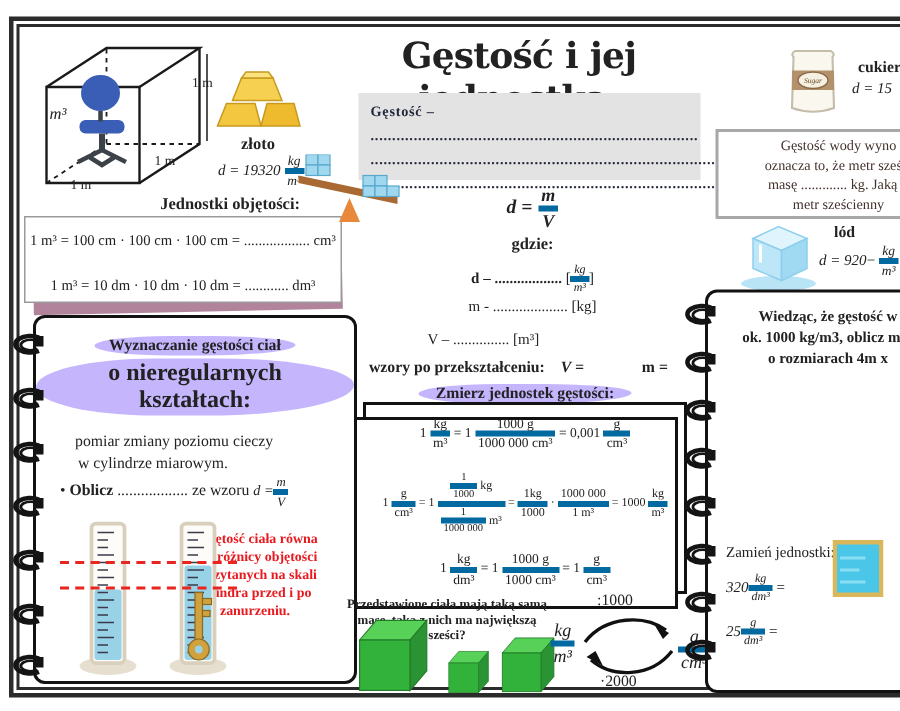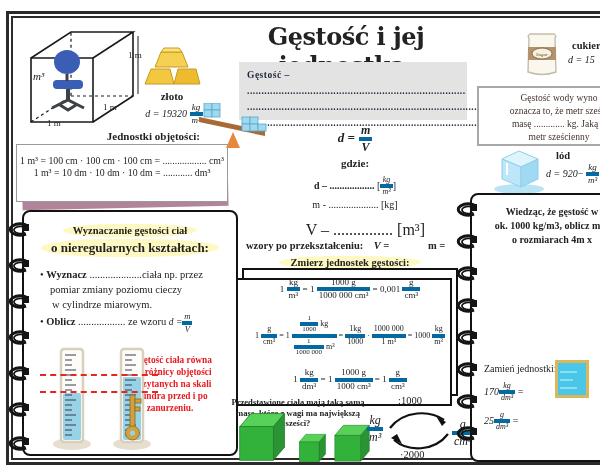--- a/index.html
+++ b/index.html
@@ -6,21 +6,21 @@
   body{width:600px;height:474px;overflow:hidden;background:#fff;position:relative;
        font-family:"Liberation Serif","DejaVu Serif",serif;color:#222}
   .abs{position:absolute}
   .fr{display:inline-block;vertical-align:middle;text-align:center;line-height:1.05}
   .fr .t{display:block;border-bottom:4px solid #0369a1;padding:0 2px}
   .fr .b{display:block;padding:0 2px}
   .it{font-style:italic}
   .bd{font-weight:bold}
   .frame-outer{left:6px;top:11px;width:640px;height:448px;border:3px solid #2b2b2b}
   .frame-inner{position:absolute;left:2px;top:2px;right:2px;bottom:2px;border:2px solid #2b2b2b}
-  .blob{background:#fef9c3;border-radius:45% 50% 55% 45% / 60% 55% 65% 60%;display:inline-block;padding:1px 12px}
+  .blob{background:#c4b5fd;border-radius:45% 50% 55% 45% / 60% 55% 65% 60%;display:inline-block;padding:1px 12px}
   .nb{border:2.5px solid #121212;border-radius:8px;background:#fff}
   .coil{position:absolute;width:30px;height:16px;z-index:6}
   .dashred{position:absolute;border-top:2.5px dashed #e8251f;z-index:7}
   .stacked{border:2.5px solid #111;background:#fff}
   .stacked::before{content:"";position:absolute;left:-8px;top:8px;width:100%;height:100%;
        border:2.5px solid #111;z-index:-1;background:#fff}
   .dotline{letter-spacing:.5px}
 </style>
 </head>
 <body>
@@ -91,21 +91,21 @@
   <div style="font-size:9.5px;color:#43322c;line-height:13px;text-align:center;width:176px;margin-left:-8px">oznacza to, że metr sześci</div>
   <div style="font-size:9.5px;color:#43322c;line-height:13px;text-align:center;width:170px;margin-left:-4px">masę ............. kg. Jaką m</div>
   <div style="font-size:9.5px;color:#43322c;line-height:13px;text-align:center;width:160px">metr sześcienny</div>
 </div>
 
 <div class="abs bd" style="left:40px;top:130px;width:160px;text-align:right;font-size:11px">Jednostki objętości:</div>
 <div class="abs" style="left:16px;top:144px;width:212px;height:60px;z-index:2">
   <div class="abs" style="left:6px;top:8px;width:206px;height:56px;background:#b2849b;transform:rotate(-1.2deg)"></div>
   <div class="abs" style="left:0;top:0;width:212px;height:58px;background:#fff;border:1.5px solid #9a9a9a;box-sizing:border-box;text-align:center">
     <div style="font-size:9.8px;margin-top:10px">1 m³ = 100 cm · 100 cm · 100 cm = .................. cm³</div>
-    <div style="font-size:9.8px;margin-top:1px">1 m³ = 10 dm · 10 dm · 10 dm = ............ dm³</div>
+    <div style="font-size:9.8px;margin-top:19px">1 m³ = 10 dm · 10 dm · 10 dm = ............ dm³</div>
   </div>
 </div>
 
 <svg class="abs" style="left:196px;top:103px;z-index:3" width="72" height="46" viewBox="0 0 72 46">
   <polygon points="30,45 44,45 37,29" fill="#e8883a"></polygon>
   <polygon points="3,14 69,28 69,33 3,19" fill="#a86a32"></polygon>
   <g fill="#9fd8ef" stroke="#5aa8cc" stroke-width="0.8">
     <rect x="8" y="0" width="8" height="7"></rect>
       <rect x="16" y="0" width="8" height="7"></rect>
     <rect x="8" y="7" width="8" height="7"></rect>
@@ -121,21 +121,21 @@
 <div class="abs" style="left:300px;top:124px;width:110px;text-align:center">
   <span class="it bd" style="font-size:13px">d =</span>
   <span class="fr it bd" style="font-size:12px"><span class="t">m</span><span class="b">V</span></span>
 </div>
 <div class="abs bd" style="left:300px;top:157px;width:110px;text-align:center;font-size:11px">gdzie:</div>
 <div class="abs" style="left:285px;top:176px;width:140px;text-align:center;font-size:10px">
   <span class="bd">d – ..................</span>
   <span>[</span><span class="fr it" style="font-size:8px"><span class="t">kg</span><span class="b">m³</span></span><span>]</span>
 </div>
 <div class="abs" style="left:285px;top:199px;width:140px;text-align:center;font-size:10px">m - .................... [kg]</div>
-<div class="abs" style="left:285px;top:221px;width:140px;text-align:right;font-size:16px">V – ............... [m³]</div>
+<div class="abs" style="left:285px;top:221px;width:140px;text-align:left;font-size:10px">V – ............... [m³]</div>
 <div class="abs bd" style="left:246px;top:240px;width:216px;font-size:10.5px">
   <span>wzory po przekształceniu:</span>
   <span class="it" style="margin-left:8px">V =</span>
   <span style="margin-left:36px">m =</span>
 </div>
 
 <div class="abs" style="left:250px;top:252px;width:200px;text-align:center;z-index:3">
   <span class="blob bd" style="font-size:10.5px">Zmierz jednostek gęstości:</span>
 </div>
 <div class="abs stacked" style="left:242px;top:268px;width:216px;height:128px;z-index:3;box-sizing:border-box">
@@ -165,24 +165,23 @@
     <span>= 1</span>
     <span class="fr"><span class="t">1000 g</span><span class="b">1000 cm³</span></span>
     <span>= 1</span>
     <span class="fr"><span class="t">g</span><span class="b">cm³</span></span>
   </div>
 </div>
 
 <div class="abs nb" style="left:22px;top:210px;width:212px;height:242px;z-index:4">
   <div style="text-align:center;margin-top:8px">
     <span class="blob bd" style="font-size:10.5px;padding:1px 10px">Wyznaczanie gęstości ciał</span><br>
-    <span class="blob bd" style="font-size:13px;padding:1px 10px;margin-top:1px">o nieregularnych kształtach:</span>
+    <span class="blob bd" style="font-size:16px;padding:1px 10px;margin-top:1px">o nieregularnych kształtach:</span>
   </div>
   <div style="font-size:10.5px;margin:10px 6px 0 16px;line-height:15px">
-    <div>• <span class="bd">Wyznacz</span><span> ....................ciała np. przez</span></div>
     <div style="padding-left:10px">pomiar zmiany poziomu cieczy</div>
     <div style="padding-left:12px">w cylindrze miarowym.</div>
     <div>• <span class="bd">Oblicz</span><span> .................. ze wzoru</span>
       <span class="it" style="font-size:9.5px">d =</span><span class="fr it" style="font-size:8.5px"><span class="t">m</span><span class="b">V</span></span>
     </div>
   </div>
   <div class="abs bd" style="right:5px;top:142px;width:122px;text-align:center;color:#e8191f;font-size:9.3px;line-height:12px">
     <div>Objętość ciała równa</div>
     <div>jest różnicy objętości</div>
     <div>odczytanych na skali</div>
@@ -280,21 +279,21 @@
     <rect x="23" y="60" width="5" height="4" fill="#d1a13d" stroke="#8a6a20" stroke-width="0.8"></rect>
     <circle cx="20.5" cy="86" r="7" fill="#d1a13d" stroke="#8a6a20" stroke-width="0.8"></circle>
     <circle cx="20.5" cy="86" r="2.6" fill="#97d2e6"></circle>
   </g>
 </svg>
 <div class="dashred" style="left:40px;top:374px;width:118px"></div>
 <div class="dashred" style="left:40px;top:391px;width:118px"></div>
 
 <div class="abs bd" style="left:230px;top:397px;width:136px;text-align:center;font-size:8.6px;line-height:10.5px;z-index:4">
   <div>Przedstawione ciała mają taką samą</div>
-  <div>masę, które z wagi ma największą</div>
+  <div>masę, taką z nich ma największą</div>
   <div>sześci?</div>
 </div>
 <svg class="abs" style="left:236px;top:408px;z-index:4" width="56" height="56" viewBox="0 0 60 60">
   <polygon points="4,20 16,6 52,6 40,20" fill="#58d158" stroke="#1f7a26" stroke-width="0.8"></polygon>
   <polygon points="40,20 52,6 52,42 40,56" fill="#2a9334" stroke="#1f7a26" stroke-width="0.8"></polygon>
   <rect x="4" y="20" width="36" height="36" fill="#33b23b" stroke="#1f7a26" stroke-width="0.8"></rect>
 </svg>
 <svg class="abs" style="left:297px;top:431px;z-index:4" width="33" height="33" viewBox="0 0 60 60">
   <polygon points="4,20 16,6 52,6 40,20" fill="#58d158" stroke="#1f7a26" stroke-width="0.8"></polygon>
   <polygon points="40,20 52,6 52,42 40,56" fill="#2a9334" stroke="#1f7a26" stroke-width="0.8"></polygon>
@@ -339,21 +338,21 @@
   <div class="bd" style="font-size:10px;line-height:14px;text-align:center;width:180px;margin-left:-10px">ok. 1000 kg/m3, oblicz mas</div>
   <div class="bd" style="font-size:10px;line-height:14px;text-align:center;width:160px">o rozmiarach 4m x</div>
   <svg class="abs" style="left:83px;top:165px" width="34" height="38" viewBox="0 0 34 38">
     <rect x="1.5" y="1.5" width="31" height="35" fill="#49c6e8" stroke="#d9b75a" stroke-width="3"></rect>
     <line x1="5" y1="12" x2="22" y2="12" stroke="#8adef2" stroke-width="2"></line>
     <line x1="5" y1="20" x2="18" y2="20" stroke="#8adef2" stroke-width="2"></line>
     <line x1="5" y1="28" x2="22" y2="28" stroke="#8adef2" stroke-width="2"></line>
   </svg>
   <div style="font-size:10px;margin:116px 0 0 12px">Zamień jednostki:</div>
   <div style="font-size:10px;margin:8px 0 0 12px">
-    <span class="it">170</span><span class="fr it" style="font-size:8px"><span class="t">kg</span><span class="b">dm³</span></span>
+    <span class="it">320</span><span class="fr it" style="font-size:8px"><span class="t">kg</span><span class="b">dm³</span></span>
     <span>=</span>
   </div>
   <div style="font-size:10px;margin:8px 0 0 12px">
     <span class="it">25</span><span class="fr it" style="font-size:8px"><span class="t">g</span><span class="b">dm³</span></span>
     <span>=</span>
   </div>
 </div>
 
 <div class="coil" style="left:448px;top:202px"><svg width="30" height="16" viewBox="0 0 30 16">
       <path d="M26 3 A 10 5.5 0 1 0 26 12" fill="none" stroke="#141414" stroke-width="3"></path>

